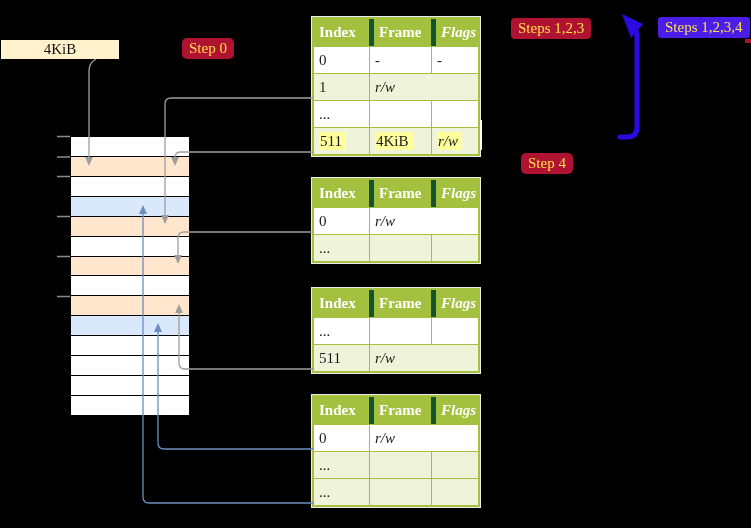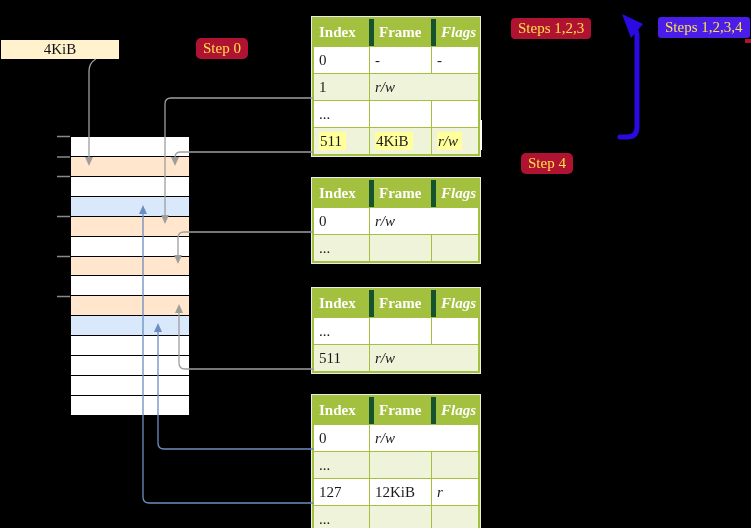--- a/index.html
+++ b/index.html
@@ -20,21 +20,21 @@
   html,body{margin:0;padding:0;background:var(--bg);}
   #canvas{
     position:relative;width:751px;height:528px;overflow:hidden;background:var(--bg);
     font-family:"Liberation Serif","DejaVu Serif",serif;
   }
   
   .badge{
     position:absolute;font-size:15px;line-height:19px;color:#fde047;
     padding:1px 7px;border-radius:5px;white-space:nowrap;
   }
-  #step0-label{left:196px;top:38px;background:var(--crimson);text-align:center;}
+  #step0-label{left:182px;top:38px;background:var(--crimson);text-align:center;}
   #steps123-label{left:511px;top:18px;background:var(--crimson);border-radius:4px;}
   #steps1234-label{left:646px;top:17px;background:var(--violet);border-radius:3px;margin-left:12px;}
   #step4-label{left:521px;top:153px;background:var(--crimson);}
   #size-label{
     position:absolute;left:1px;top:40px;width:118px;height:19px;
     background:var(--label-cream);color:#111;text-align:center;
     font-size:15px;line-height:19px;
   }
   
   #memory-stack{
@@ -176,25 +176,20 @@
       </div>
       <div class="prow">
         <div class="pcell c0"><span>0</span></div>
         <div class="pcell c2"><span>r/w</span></div>
       </div>
       <div class="prow shade">
         <div class="pcell c0"><span>...</span></div>
         <div class="pcell c1"><span></span></div>
         <div class="pcell c2"><span></span></div>
       </div>
-      <div class="prow">
-        <div class="pcell c0"><span>127</span></div>
-        <div class="pcell c1"><span>12KiB</span></div>
-        <div class="pcell c2"><span>r</span></div>
-      </div>
       <div class="prow shade">
         <div class="pcell c0"><span>...</span></div>
         <div class="pcell c1"><span></span></div>
         <div class="pcell c2"><span></span></div>
       </div>
     </div>
 
   <svg id="overlay" width="751" height="528" viewBox="0 0 751 528">
 
     <g>

